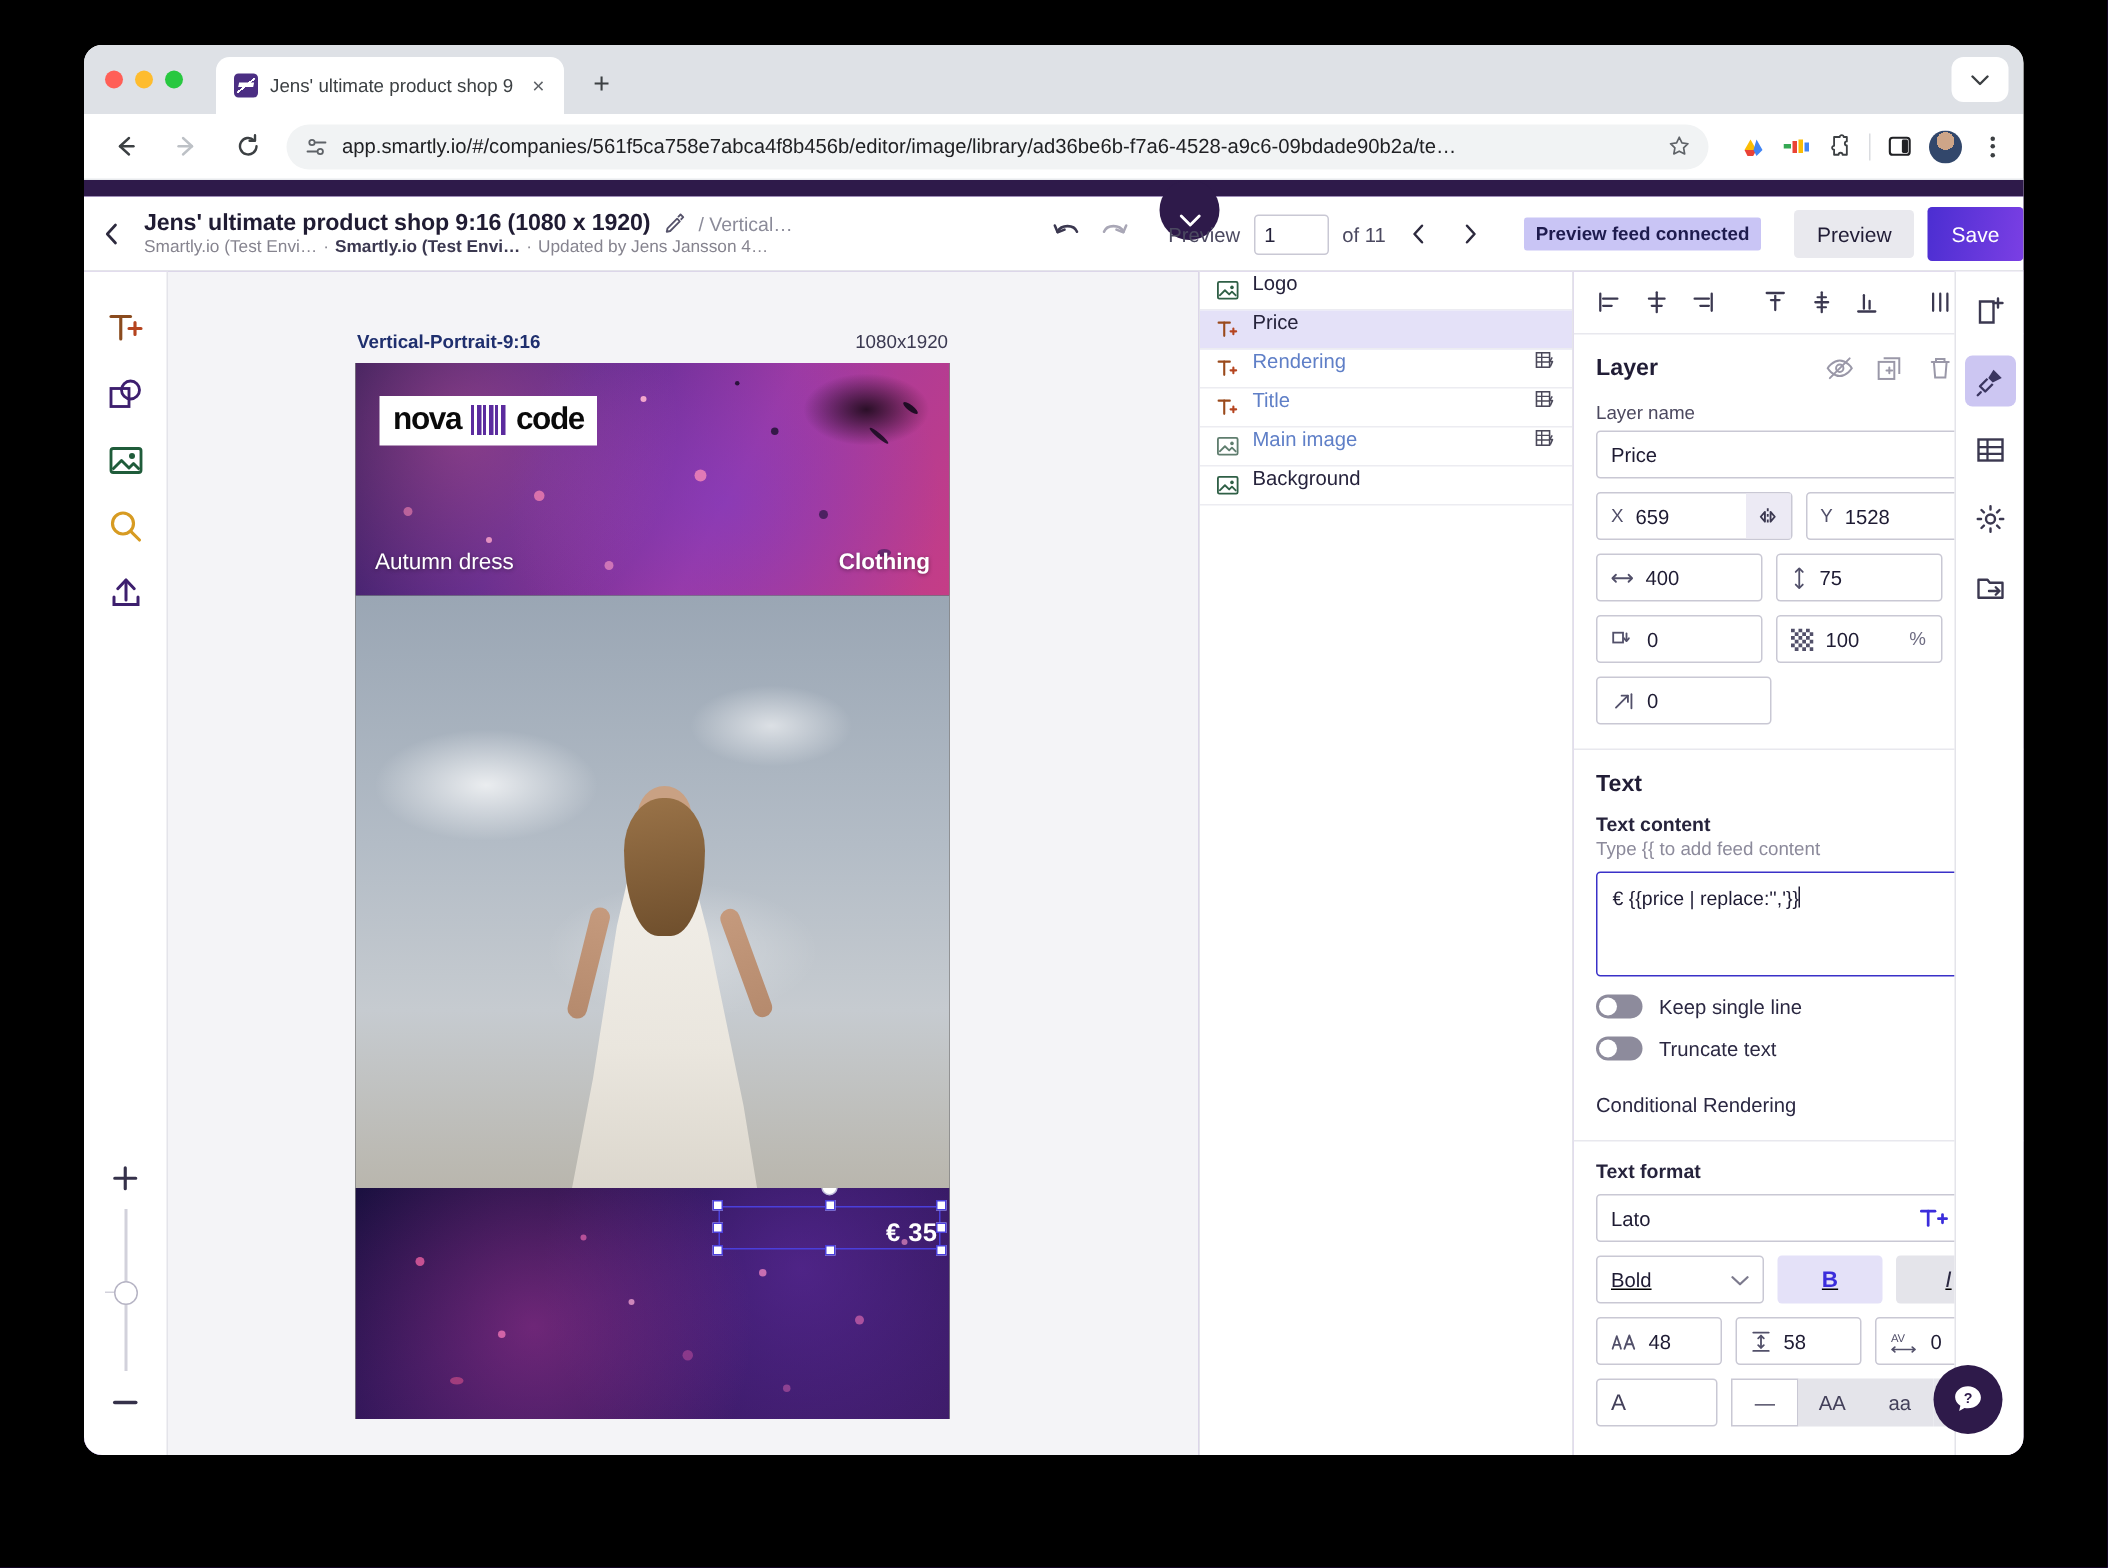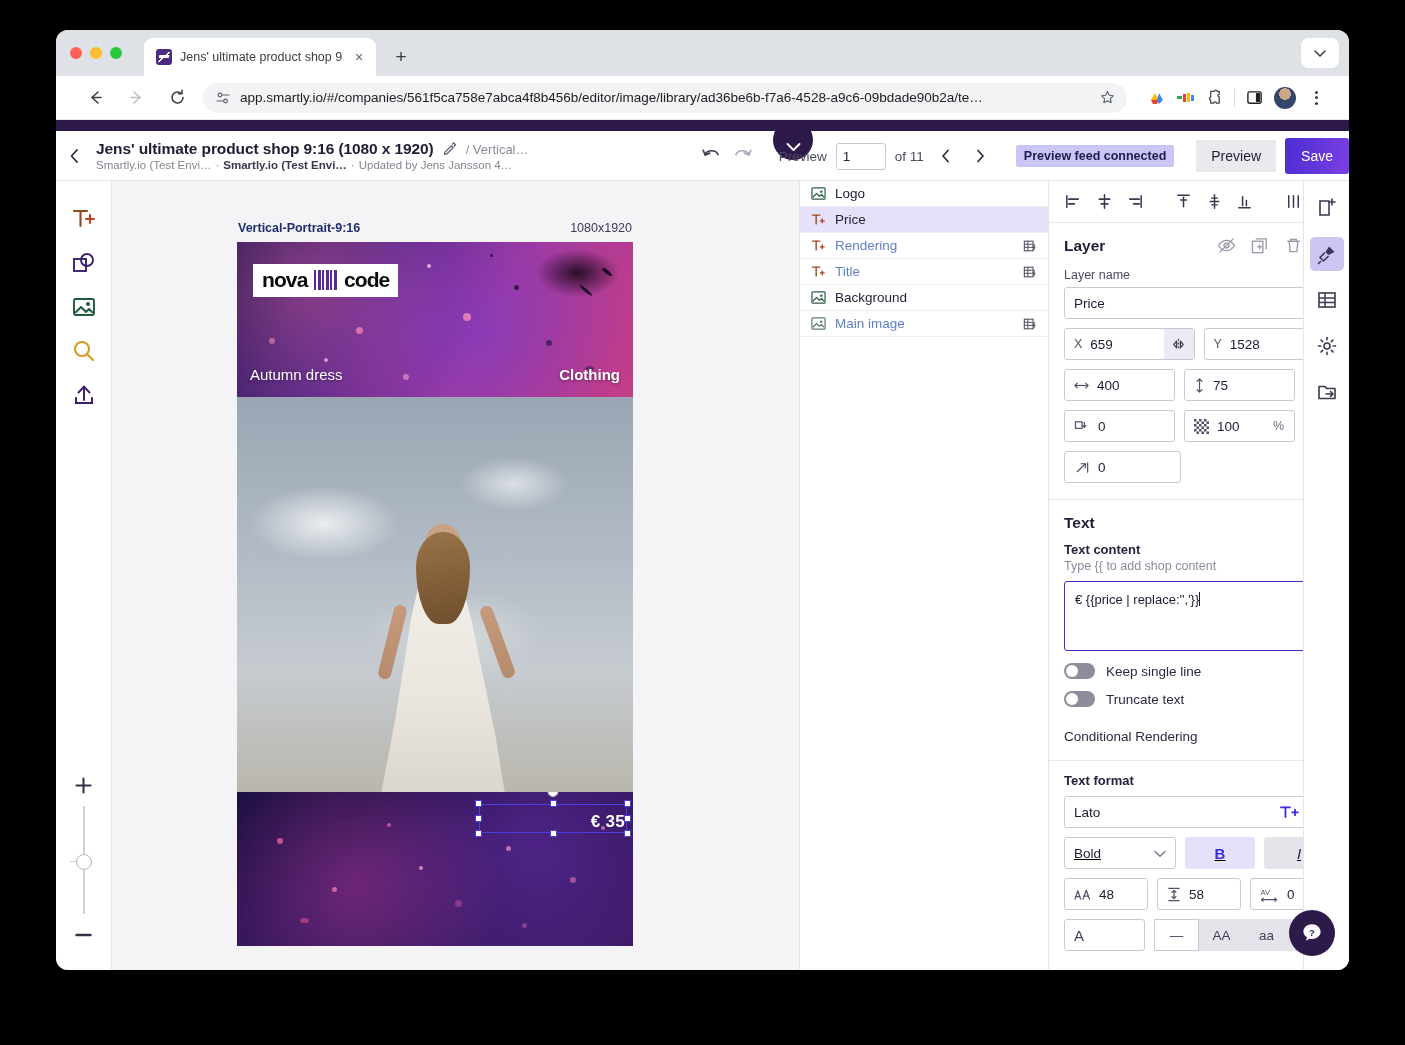--- a/index.html
+++ b/index.html
@@ -86,21 +86,21 @@
     background: #fff; border-radius: 8px;
     display: flex; align-items: center; justify-content: center;
     cursor: pointer;
   }
 
   
   .omnibar {
     height: 44px;
     background: #fff;
     display: flex; align-items: center;
-    padding: 0 24px;
+    padding: 0 12px;
     gap: 11px;
     border-bottom: 1px solid #e8eaed;
   }
   .navbtn {
     width: 30px; height: 30px; flex: 0 0 30px;
     display: flex; align-items: center; justify-content: center;
     color: #3c4043; font-size: 16px; cursor: pointer;
   }
   .navbtn.disabled { color: #bdc1c6; }
   .urlbox {
@@ -458,21 +458,21 @@
 
   
   .layerpane {
     width: 250px; flex: 0 0 250px;
     background: #fff;
     border-left: 1px solid #e4e4ea;
     border-right: 1px solid #e4e4ea;
   }
   .layer-row {
     height: 26px;
-    display: flex; align-items: center;
+    display: flex; 
     padding: 0 10px 0 11px;
     gap: 8px;
     border-bottom: 1px solid #ececf1;
     cursor: pointer;
     font-size: 13.5px;
   }
   .layer-row.selected { background: #e4e1f8; }
   .layer-name { flex: 1 1 auto; color: #26233c; }
   .layer-name.feed { color: #5f7fc7; }
   .layer-icon { flex: 0 0 16px; display: flex; align-items: center; }
@@ -1030,44 +1030,44 @@
                 <rect x="1.5" y="2.5" width="10" height="11" stroke="#2c2a3e" stroke-width="1.2" fill="none"></rect>
                 <path d="M1.5 6h10M1.5 9.5h10M5.5 2.5v11" stroke="#2c2a3e" stroke-width="1.1"></path>
                 <path d="M13.5 6l-2 3.2h2.2L12 13" stroke="#2c2a3e" stroke-width="1.2" fill="none" stroke-linejoin="round"></path>
               </svg>
           </span>
         </div>
 
         <div class="layer-row">
           <span class="layer-icon">
             <svg width="15" height="15" viewBox="0 0 16 16">
-                <rect x="1" y="2" width="14" height="12" rx="1" stroke="#2f5f46" stroke-width="1.3" fill="none"></rect>
-                <circle cx="11" cy="6" r="1.3" fill="#2f5f46"></circle>
-                <path d="M2 12l4-4 3 3 2-2 3 3" stroke="#2f5f46" stroke-width="1.3" fill="none" stroke-linejoin="round"></path>
-              </svg>
-          </span>
-          <span class="layer-name">Background</span>
-        </div>
-
-        <div class="layer-row">
-          <span class="layer-icon">
-            <svg width="15" height="15" viewBox="0 0 16 16">
                 <rect x="1" y="2" width="14" height="12" rx="1" stroke="#5f7d6e" stroke-width="1.3" fill="none"></rect>
                 <circle cx="11" cy="6" r="1.3" fill="#5f7d6e"></circle>
                 <path d="M2 12l4-4 3 3 2-2 3 3" stroke="#5f7d6e" stroke-width="1.3" fill="none" stroke-linejoin="round"></path>
               </svg>
           </span>
           <span class="layer-name feed">Main image</span>
           <span class="feed-icon">
             <svg width="14" height="14" viewBox="0 0 16 16">
                 <rect x="1.5" y="2.5" width="10" height="11" stroke="#2c2a3e" stroke-width="1.2" fill="none"></rect>
                 <path d="M1.5 6h10M1.5 9.5h10M5.5 2.5v11" stroke="#2c2a3e" stroke-width="1.1"></path>
                 <path d="M13.5 6l-2 3.2h2.2L12 13" stroke="#2c2a3e" stroke-width="1.2" fill="none" stroke-linejoin="round"></path>
               </svg>
           </span>
+        </div>
+
+        <div class="layer-row">
+          <span class="layer-icon">
+            <svg width="15" height="15" viewBox="0 0 16 16">
+                <rect x="1" y="2" width="14" height="12" rx="1" stroke="#2f5f46" stroke-width="1.3" fill="none"></rect>
+                <circle cx="11" cy="6" r="1.3" fill="#2f5f46"></circle>
+                <path d="M2 12l4-4 3 3 2-2 3 3" stroke="#2f5f46" stroke-width="1.3" fill="none" stroke-linejoin="round"></path>
+              </svg>
+          </span>
+          <span class="layer-name">Background</span>
         </div>
       </div>
 
       <div class="proppane">
 
         <div class="align-bar">
           <span class="ab">
             <svg width="19" height="19" viewBox="0 0 20 20">
                 <path d="M3 4v12" stroke="#3b3850" stroke-width="1.6" stroke-linecap="round"></path>
                 <path d="M5 7.5h10M5 12.5h6" stroke="#3b3850" stroke-width="1.6" stroke-linecap="round"></path>
@@ -1270,21 +1270,21 @@
           </div>
         </div>
 
         <div class="divider"></div>
 
         <div class="section">
           <div class="sec-title-row" style="margin-bottom:10px">
             <span class="sec-title">Text</span>
           </div>
           <div style="font-size:13px;font-weight:bold;color:#26233c">Text content</div>
-          <div style="font-size:12.5px;color:#8c8a9b;margin-top:2px">Type {{ to add shop content</div>
+          <div style="font-size:12.5px;color:#8c8a9b;margin-top:2px">Type {{ to add feed content</div>
 
           <div class="textarea-box">
             <span class="ta-text">€ {{price | replace:'','}}</span><span class="caret"></span>
             <span class="code-ic">
               <svg width="20" height="13" viewBox="0 0 22 14">
                   <path d="M6 2L1.5 7L6 12" stroke="#2d2a45" stroke-width="1.8" fill="none" stroke-linecap="round" stroke-linejoin="round"></path>
                   <path d="M16 2l4.5 5L16 12" stroke="#2d2a45" stroke-width="1.8" fill="none" stroke-linecap="round" stroke-linejoin="round"></path>
                   <circle cx="9.3" cy="7" r="1" fill="#2d2a45"></circle>
                   <circle cx="12.7" cy="7" r="1" fill="#2d2a45"></circle>
                 </svg>

